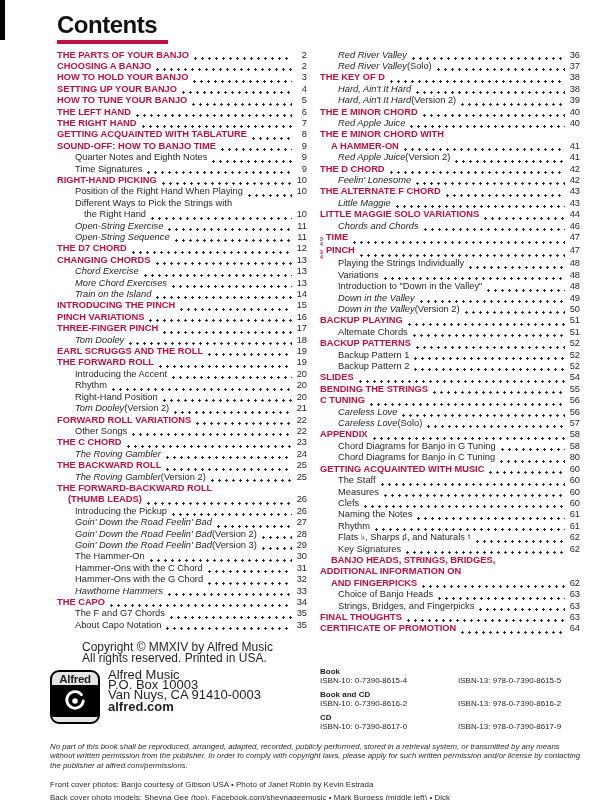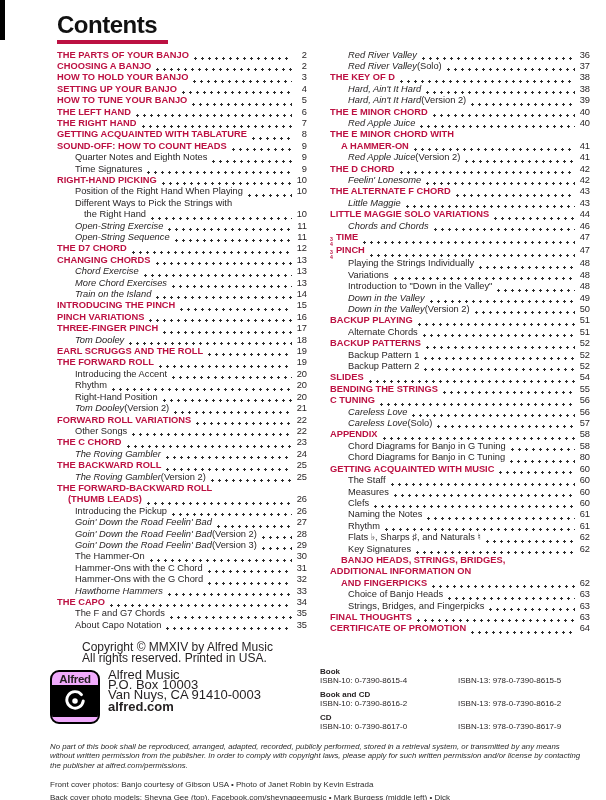--- a/index.html
+++ b/index.html
@@ -9,21 +9,21 @@
   }
   html,body{margin:0;padding:0;background:#fff;}
   body{font-family:"Liberation Sans",sans-serif;color:var(--ink);}
   .page{position:relative;width:606px;height:800px;background:#fff;overflow:hidden;}
   .corner-mark{position:absolute;left:0;top:0;width:5px;height:40px;background:#000;}
 
   .title-wrap{padding:13px 0 0 57px;}
   .page-title{font-size:24px;font-weight:700;letter-spacing:-0.5px;color:#111;line-height:24px;}
   .title-rule{width:111px;height:3.5px;background:var(--red);margin-top:3px;}
 
-  .toc{display:flex;margin:6px 0 0 57px;gap:10px;}
+  .toc{display:flex;margin:6px 0 0 57px;}
   .col{display:flex;flex-direction:column;}
   .col-left{width:250px;margin-right:13px;}
   .col-right{width:260px;}
   .row{display:flex;align-items:baseline;font-size:9.3px;line-height:11.4px;white-space:nowrap;}
   .row.h,.row.h2{color:var(--red);font-weight:700;}
   .row.h2{padding-left:11px;}
   .row.s,.row.si{padding-left:18px;}
   .row.s2{padding-left:27px;}
   .row.si .lbl{font-style:italic;}
   .sfx{font-style:normal;font-weight:400;color:var(--ink);}
@@ -33,21 +33,21 @@
   .pg{color:var(--ink);font-weight:400;min-width:12px;text-align:right;}
   .frac{display:inline-flex;flex-direction:column;align-items:center;font-size:5.2px;
     line-height:4.6px;font-weight:700;margin-right:3px;transform:translateY(1px);}
 
   .bottom{margin:7px 0 0 50px;width:536px;}
   .pub-row{display:flex;}
   .pub-left{width:270px;}
   .copyright{font-size:12px;line-height:11px;margin-left:32px;}
   .logo-row{display:flex;margin-top:6px;align-items:flex-start;}
   .alfred-logo{width:46px;height:50px;border:2.5px solid #000;border-radius:9px;
-    background:#f0abfc;overflow:hidden;flex:none;}
+    background:#e5e5e5;overflow:hidden;flex:none;}
   .logo-top{font-weight:700;font-size:11.5px;text-align:center;padding-top:1px;letter-spacing:-0.3px;}
   .logo-bottom{height:32px;background:#000;display:flex;align-items:center;justify-content:center;}
   .address{margin-left:8px;font-size:13px;line-height:10px;}
   .website{font-weight:700;margin-top:2px;}
 
   .isbn-block{padding-top:1px;margin-top:24px;}
   .isbn-group{margin-bottom:4px;}
   .isbn-format{font-weight:700;font-size:8px;line-height:9.5px;}
   .isbn-nums{display:flex;font-size:8px;line-height:9.5px;}
   .isbn10{width:138px;}
@@ -102,21 +102,21 @@
           <span class="lbl">THE RIGHT HAND</span>
           <span class="leader"></span>
           <span class="pg">7</span>
         </div>
         <div class="row h">
           <span class="lbl">GETTING ACQUAINTED WITH TABLATURE</span>
           <span class="leader"></span>
           <span class="pg">8</span>
         </div>
         <div class="row h">
-          <span class="lbl">SOUND-OFF: HOW TO COUNT HEADS</span>
+          <span class="lbl">SOUND-OFF: HOW TO BANJO TIME</span>
           <span class="leader"></span>
           <span class="pg">9</span>
         </div>
         <div class="row s">
           <span class="lbl">Quarter Notes and Eighth Notes</span>
           <span class="leader"></span>
           <span class="pg">9</span>
         </div>
         <div class="row s">
           <span class="lbl">Time Signatures</span>

